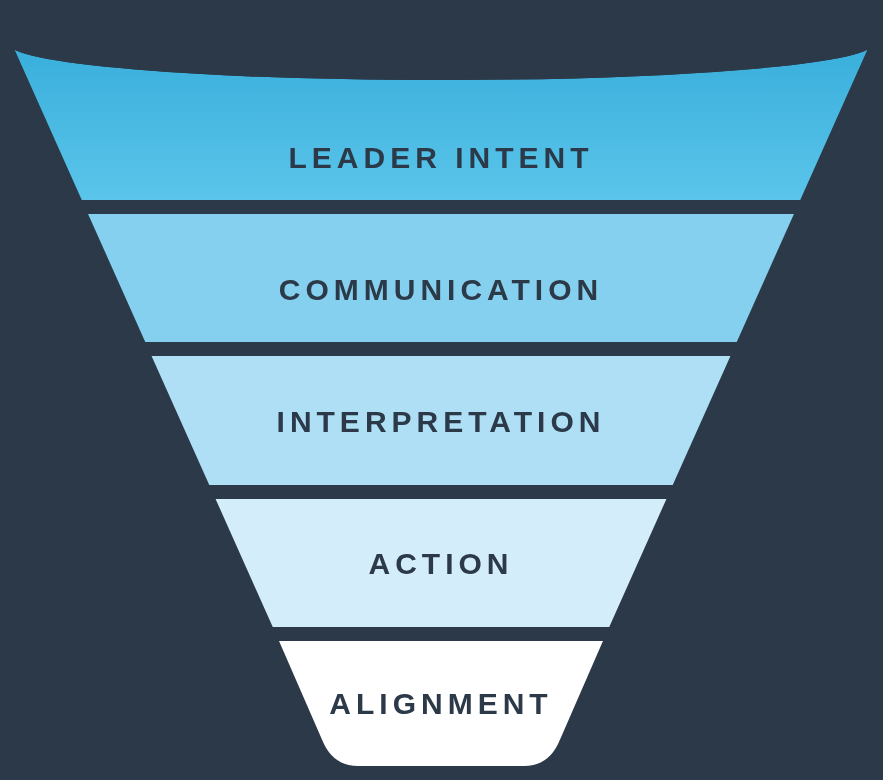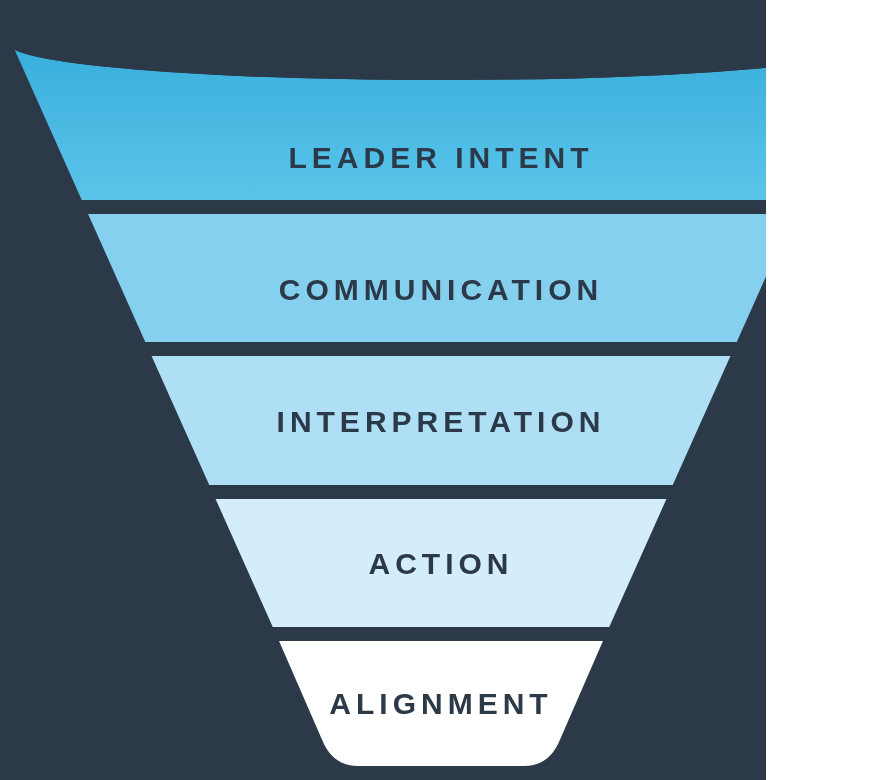--- a/index.html
+++ b/index.html
@@ -2,21 +2,21 @@
 <html><head>
 <meta charset="utf-8">
 <style>
   html, body {
     margin: 0;
     padding: 0;
     background: #ffffff;
   }
   .canvas {
     position: relative;
-    width: 766px;
+    width: 883px;
     height: 780px;
     overflow: hidden;
     font-family: "Liberation Sans", sans-serif;
   }
   svg { display: block; }
   .band {
     stroke-width: 4;
     stroke-linejoin: round;
   }
   .rim {

